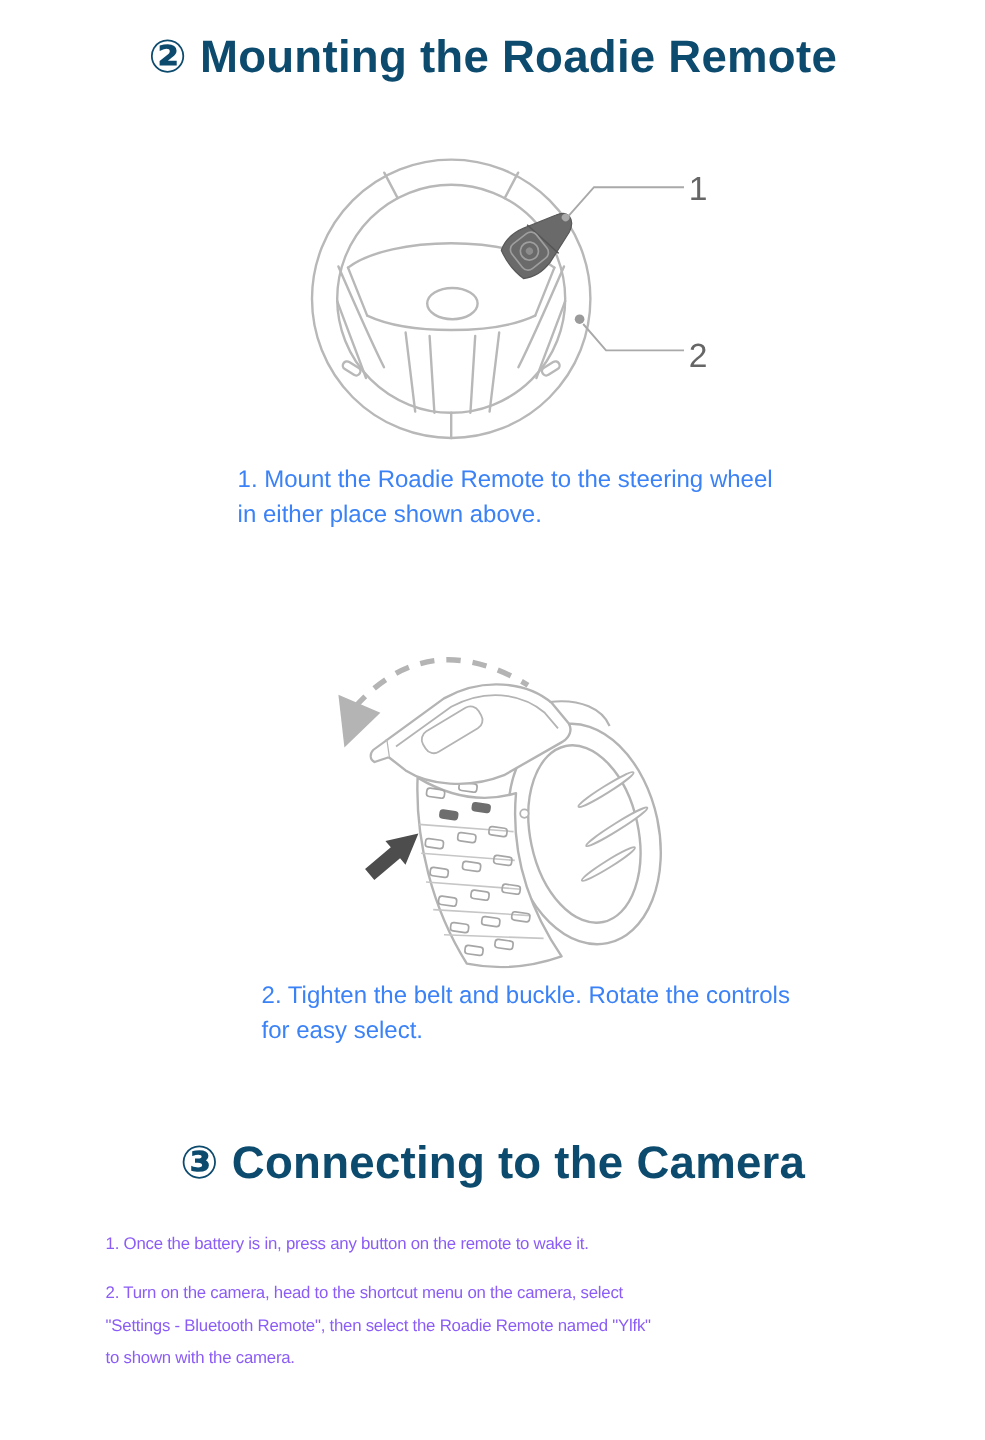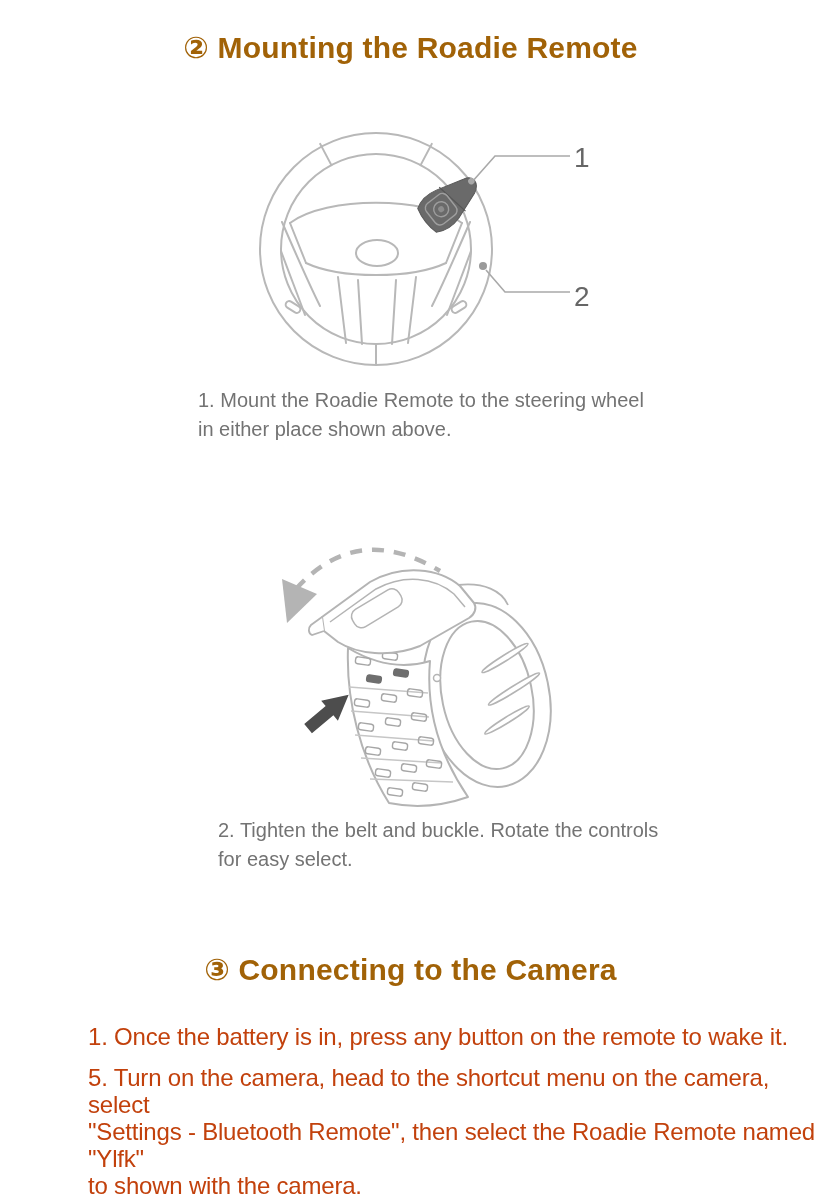--- a/index.html
+++ b/index.html
@@ -7,38 +7,38 @@
     width:821px;height:1200px;
     background:#ffffff;
     font-family:"Liberation Sans","DejaVu Sans",sans-serif;
     position:relative;
     overflow:hidden;
   }
   .page{position:absolute;inset:0;}
   .heading{
     position:absolute;left:0;right:0;
     text-align:center;
-    font-size:30px;font-weight:bold;
-    color:#a16207;
+    font-size:38px;font-weight:bold;
+    color:#0c4a6e;
     letter-spacing:0.2px;
     line-height:36px;
   }
   #heading-mounting{top:30px;}
   #heading-connecting{top:952px;}
   .caption{
     position:absolute;left:198px;
     font-size:20px;line-height:29px;
-    color:#737373;
+    color:#3b82f6;
   }
   #caption-step1{top:386px;}
   #caption-step2{top:816px;margin-left:20px;}
   .para{
     position:absolute;left:88px;
-    font-size:24px;line-height:27px;
-    color:#c2410c;
+    font-size:14px;line-height:27px;
+    color:#8b5cf6;
     letter-spacing:-0.2px;
   }
   #para-connect-1{top:1023px;}
   #para-connect-2{top:1064px;}
   .illustration{position:absolute;}
   #illu-wheel{left:240px;top:127px;}
   #illu-strap{left:262px;top:515px;}
   svg text.callout{
     font-family:"Liberation Sans","DejaVu Sans",sans-serif;
     font-size:28px;fill:#666666;
@@ -165,18 +165,18 @@
     <div>for easy select.</div>
   </div>
 
   <div class="heading" id="heading-connecting">③ Connecting to the Camera</div>
 
   <div class="para" id="para-connect-1">
     <div>1. Once the battery is in, press any button on the remote to wake it.</div>
   </div>
 
   <div class="para" id="para-connect-2">
-    <div>5. Turn on the camera, head to the shortcut menu on the camera, select</div>
+    <div>2. Turn on the camera, head to the shortcut menu on the camera, select</div>
     <div>"Settings - Bluetooth Remote", then select the Roadie Remote named "Ylfk"</div>
     <div>to shown with the camera.</div>
   </div>
 
 </div>
 
 </body></html>

